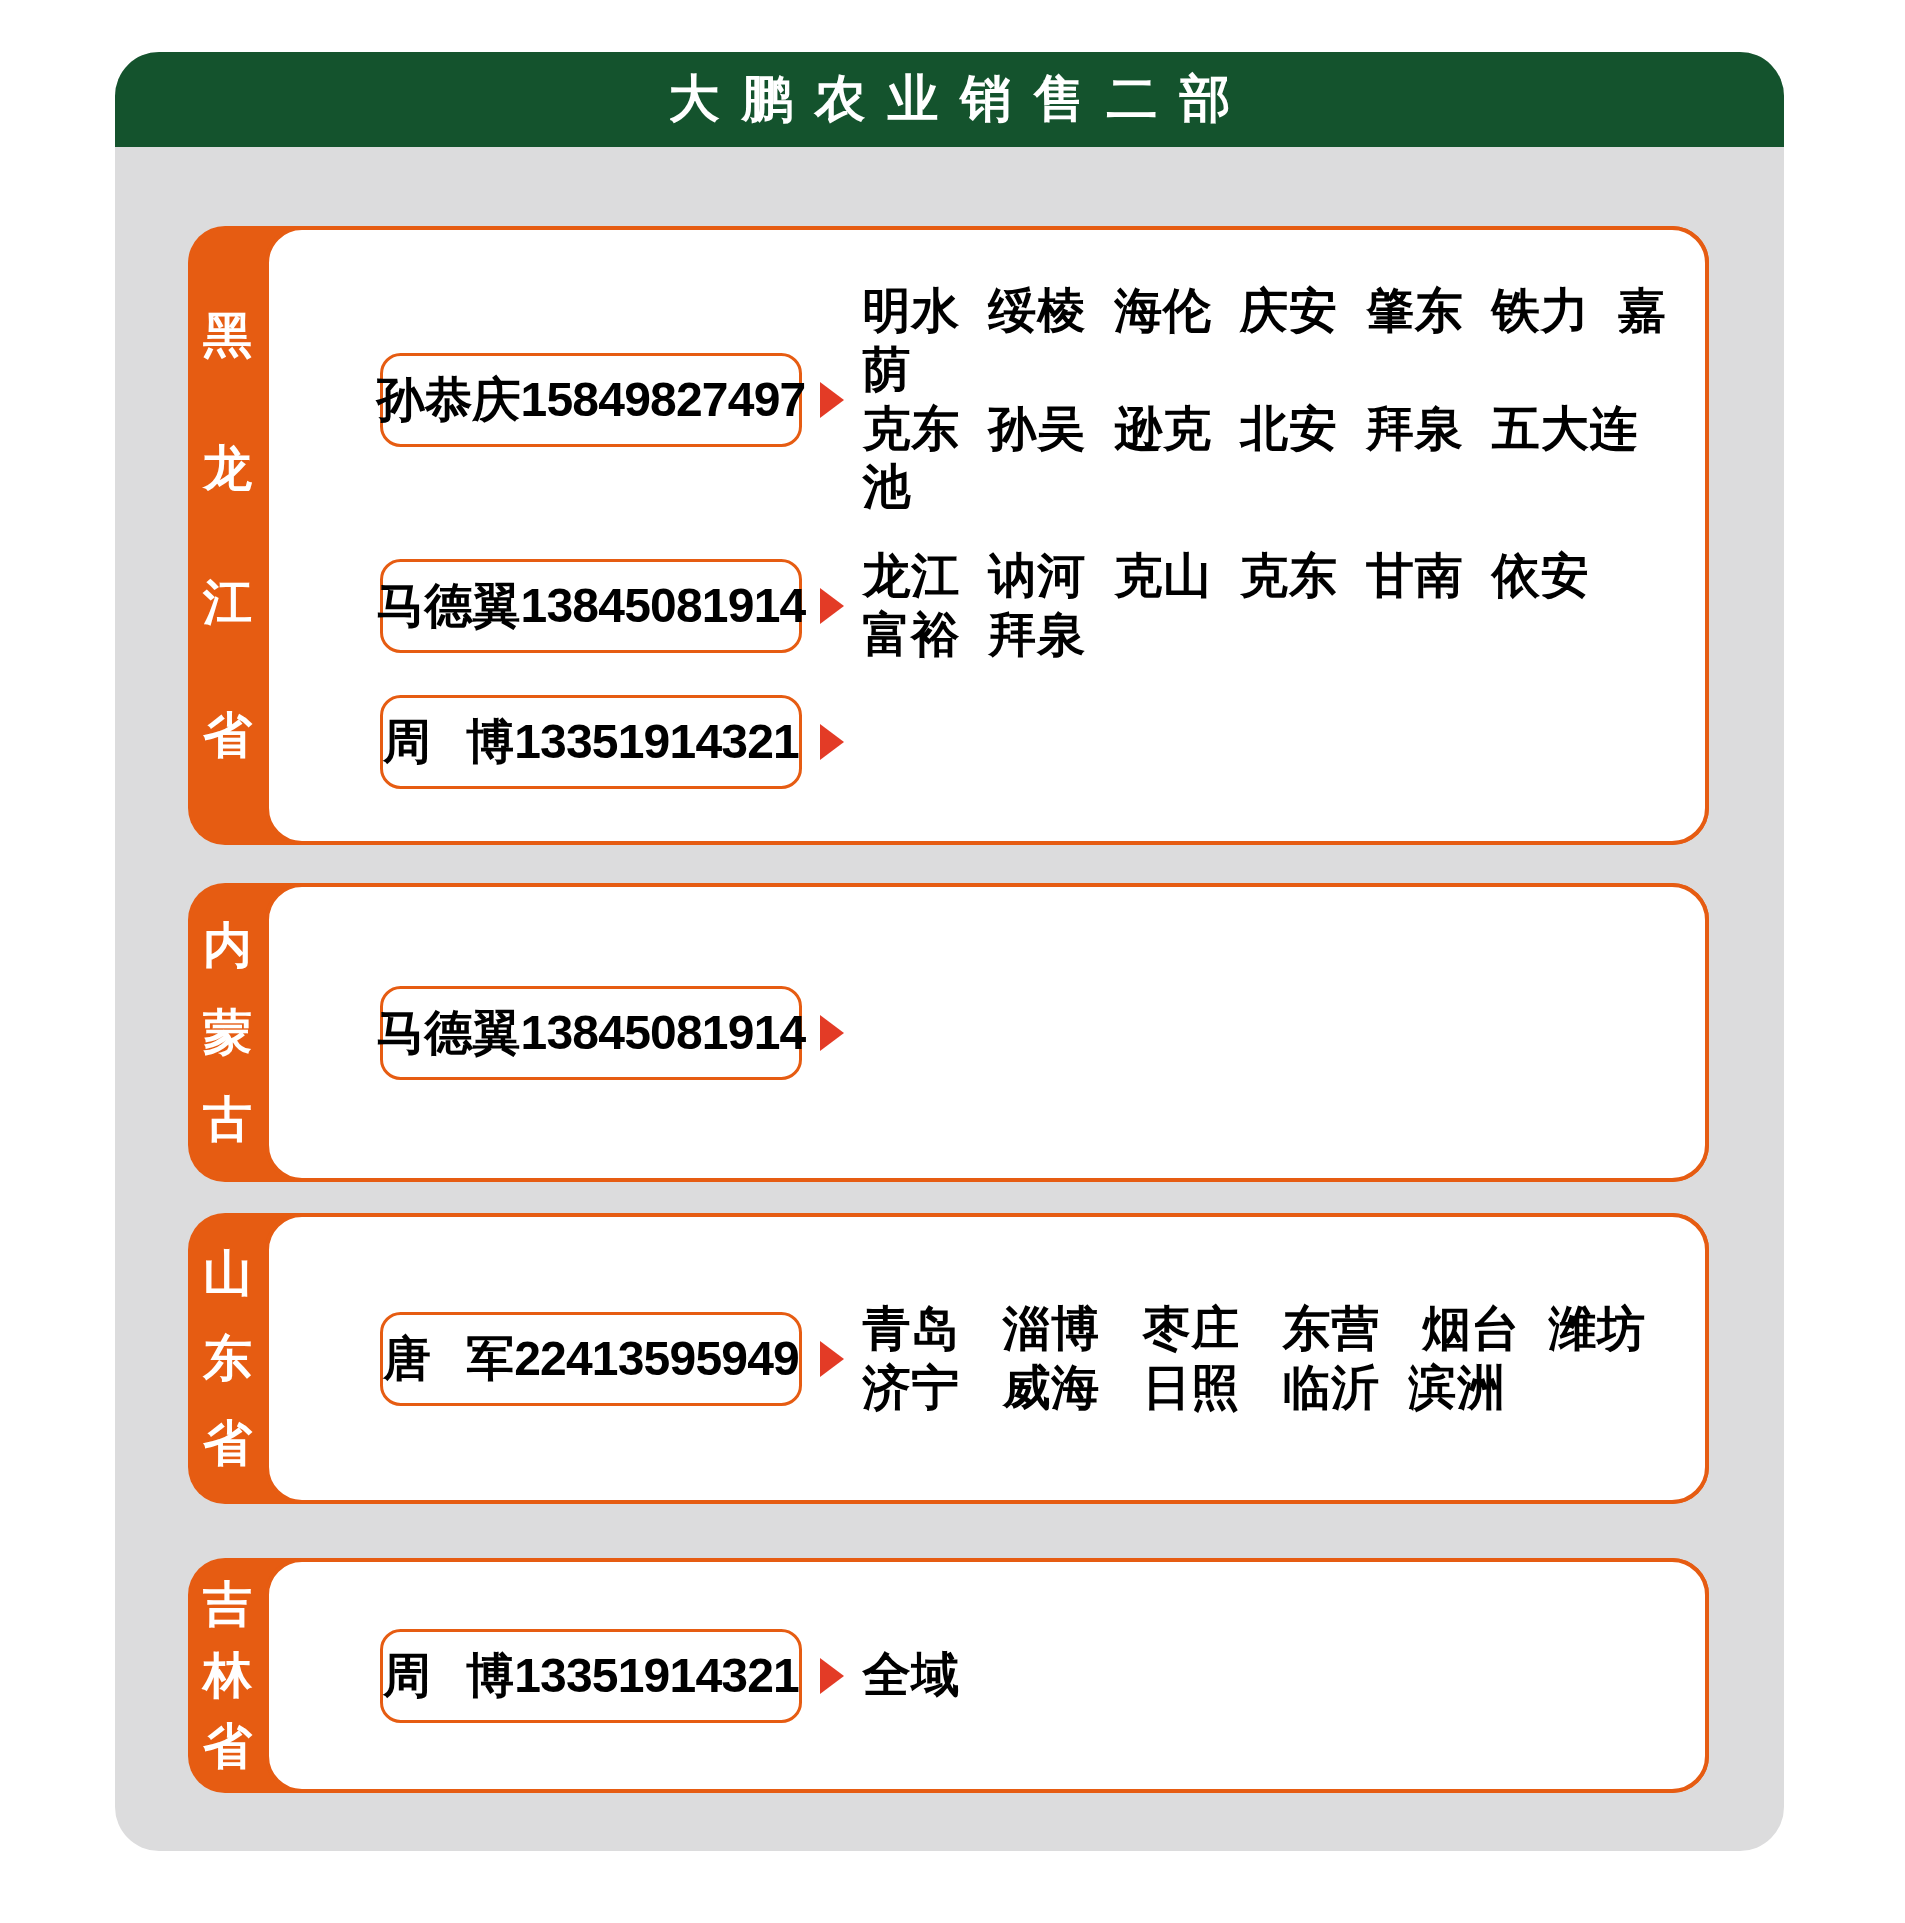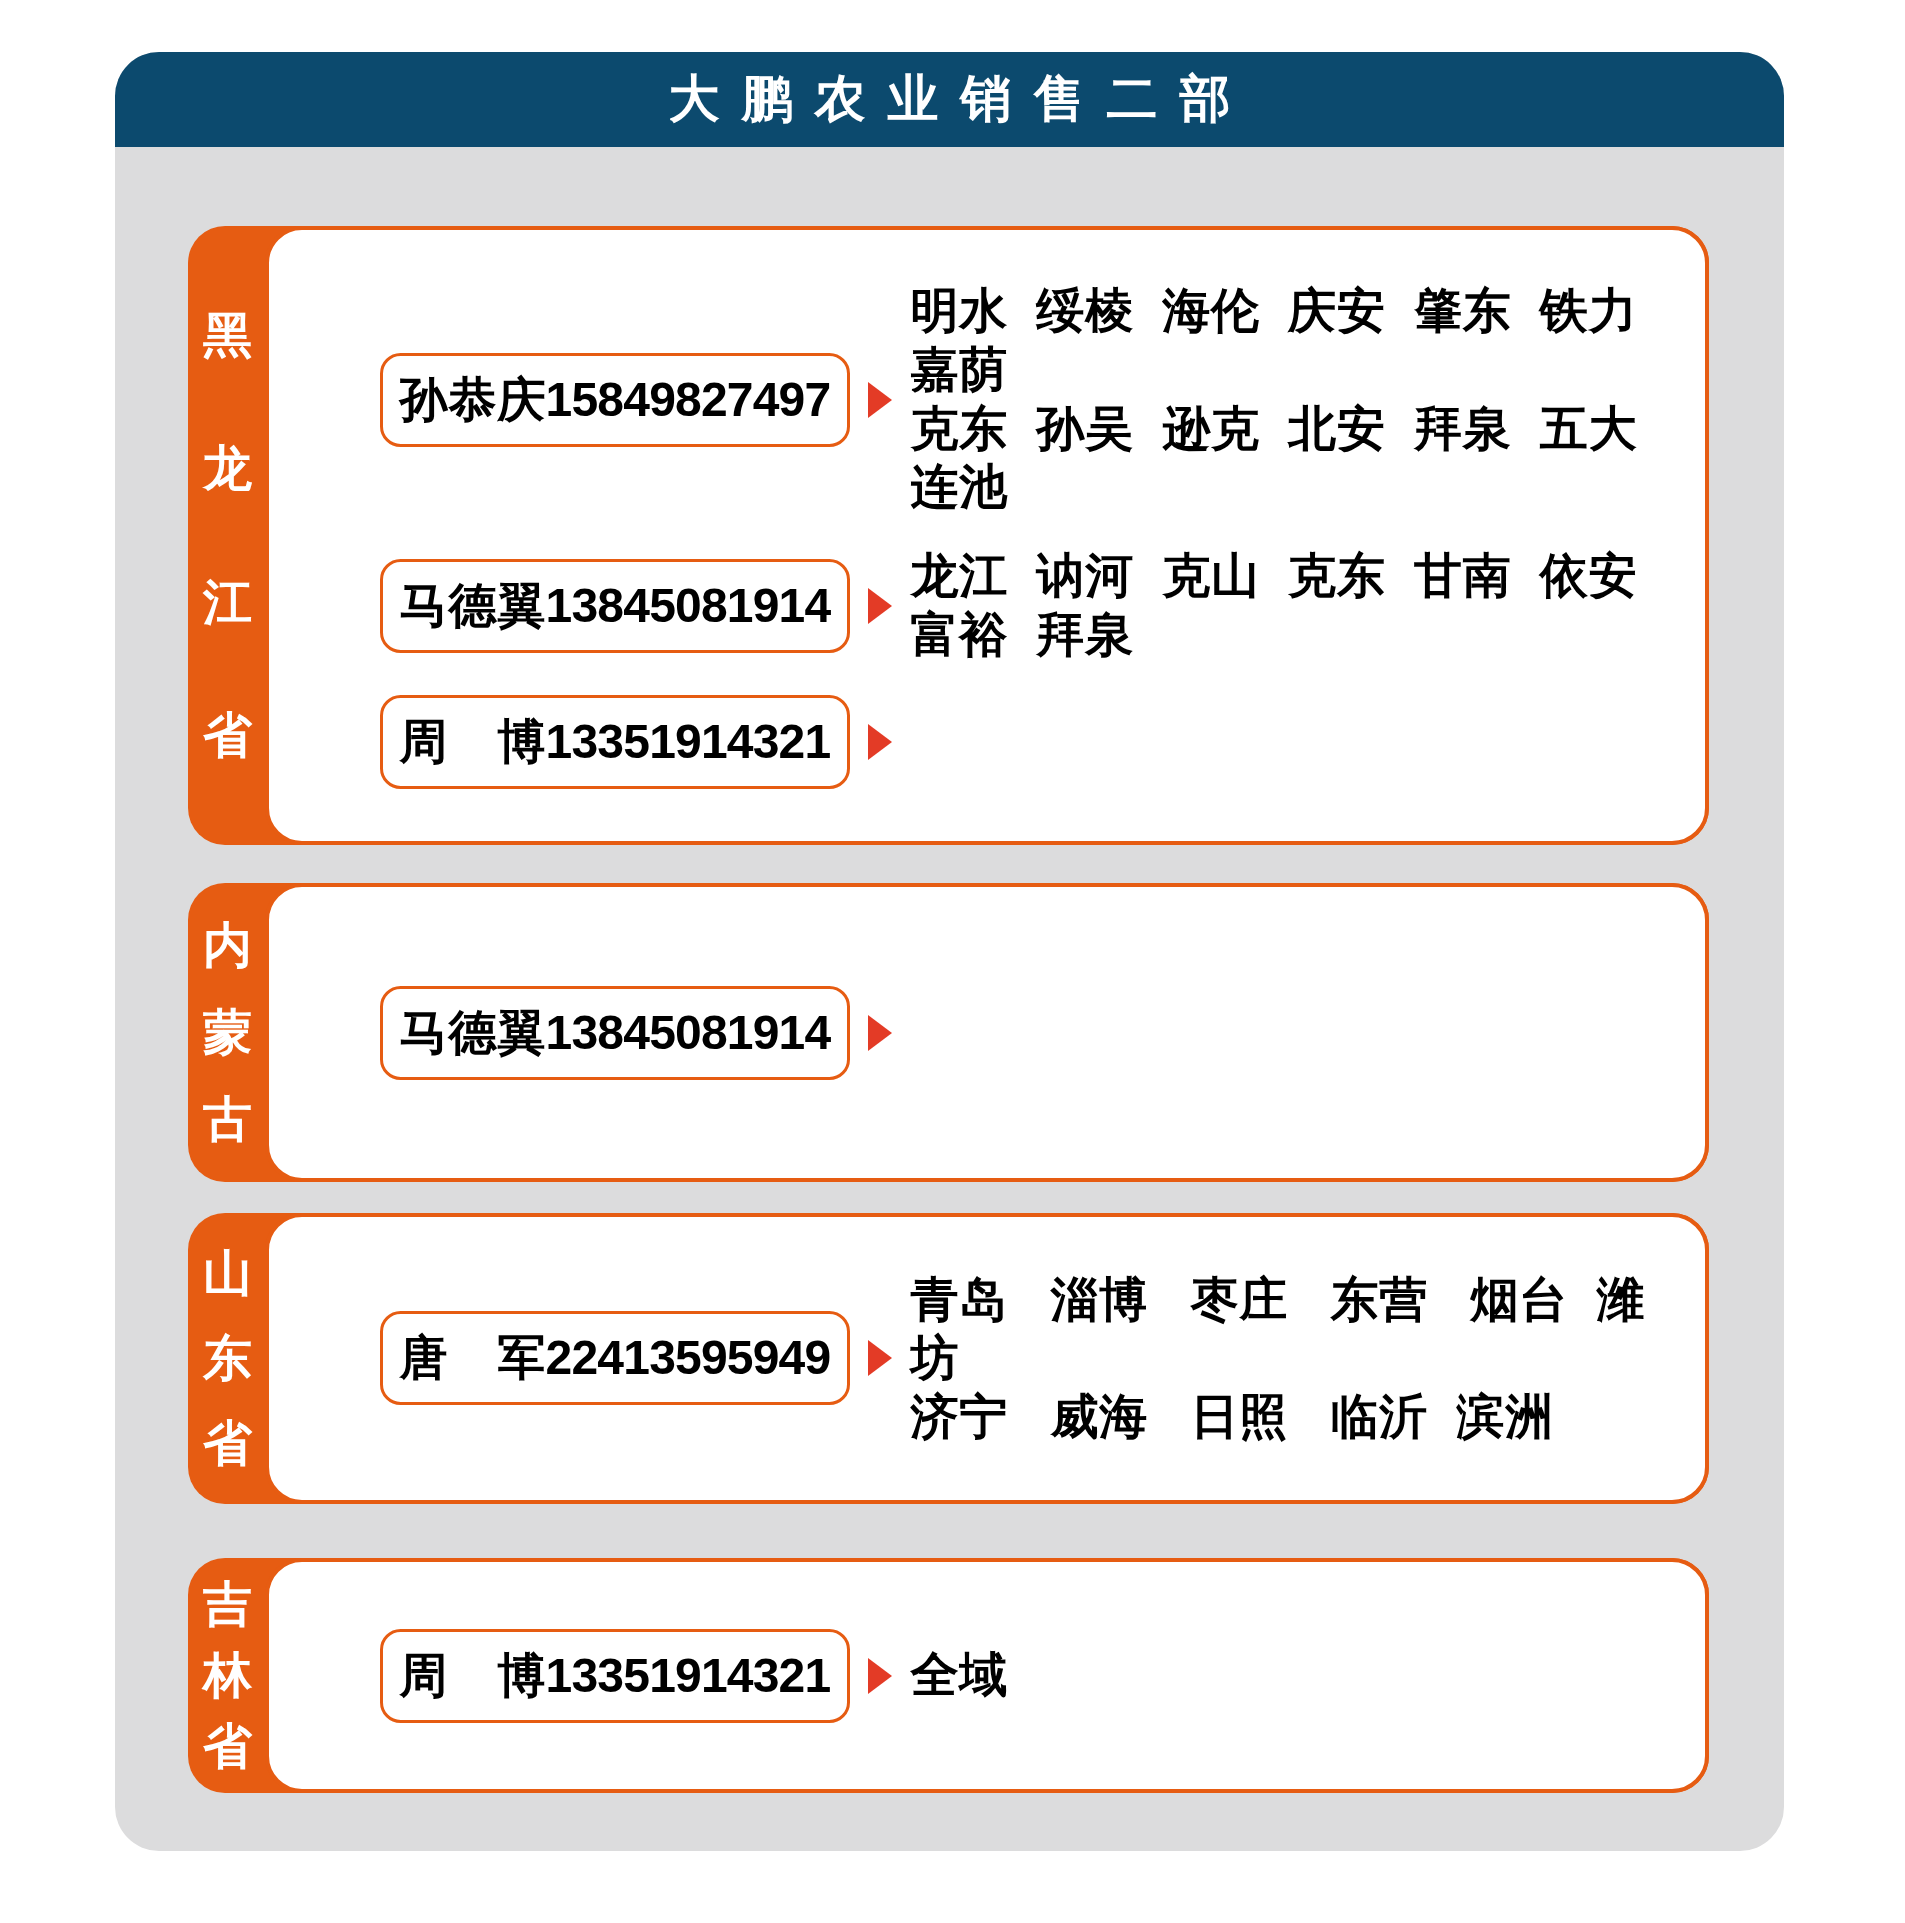--- a/index.html
+++ b/index.html
@@ -8,21 +8,21 @@
     width:1906px; height:1923px; position:relative;
     font-family:"Liberation Sans","DejaVu Sans",sans-serif;
     font-weight:bold; color:#000;
   }
   .gray-panel {
     position:absolute; left:115px; top:52px; width:1669px; height:1799px;
     background:#dcdcdd; border-radius:44px;
   }
   .header-bar {
     position:absolute; left:115px; top:52px; width:1669px; height:95px;
-    background:#0c4a6e; border-radius:44px 44px 0 0;
+    background:#14532d; border-radius:44px 44px 0 0;
     display:flex; align-items:center; justify-content:center;
   }
   .header-title {
     color:#ffffff; font-size:51px; letter-spacing:22px; text-indent:22px;
     white-space:nowrap;
   }
   .section {
     position:absolute; left:188px; width:1521px;
     background:#e65c12; border-radius:37px;
   }
@@ -32,21 +32,21 @@
     color:#ffffff; font-size:49px; line-height:1;
   }
   .panel {
     position:absolute; left:77px; top:0; right:0; bottom:0;
     background:#ffffff; border:4px solid #e65c12; border-radius:37px;
     display:flex; flex-direction:column; justify-content:space-evenly;
     padding:22px 24px 22px 111px;
   }
   .row { display:flex; align-items:center; }
   .name-box {
-    flex:0 0 auto; width:470px; height:94px; background:#ffffff;
+    flex:0 0 auto; width:422px; height:94px; background:#ffffff;
     border:3.2px solid #e65c12; border-radius:20.6px;
     display:flex; align-items:center; justify-content:center; 
   }
   .contact-name {
     display:inline-block; width:146px; font-size:48px; line-height:1;
     text-align:justify; text-align-last:justify; white-space:nowrap;
   }
   .contact-phone { font-size:48px; line-height:1; letter-spacing:-0.8px; white-space:nowrap; }
   .arrow {
     flex:0 0 auto; width:0; height:0; margin:0 19px 0 17.5px;

